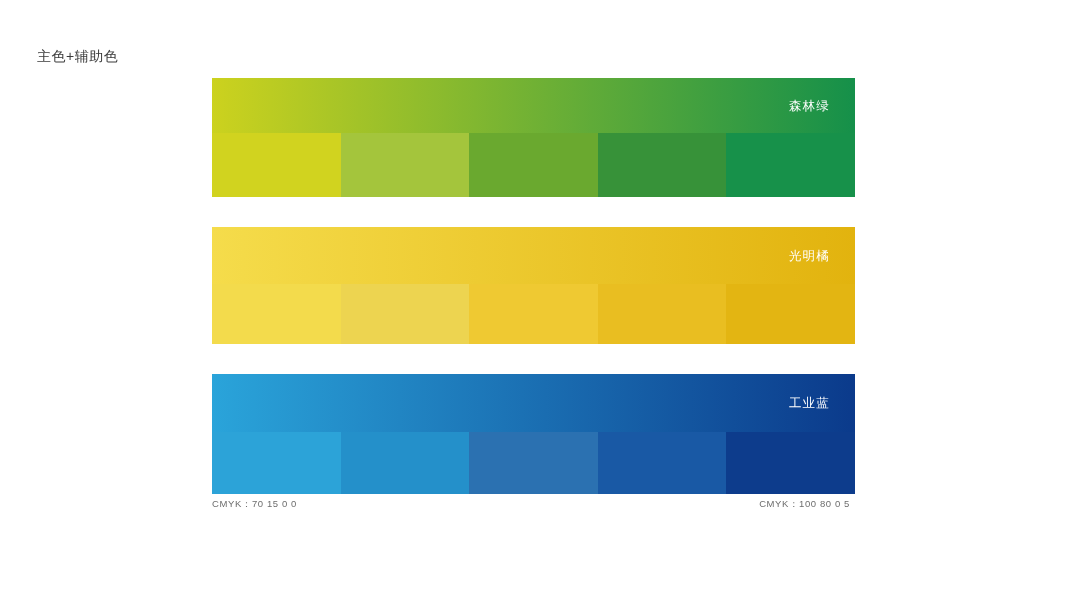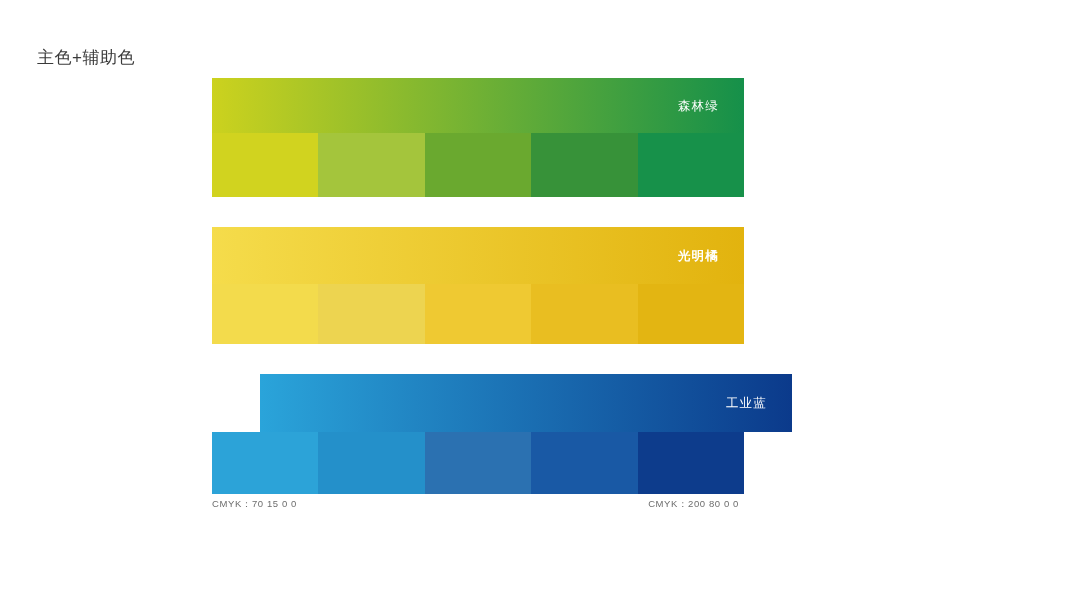--- a/index.html
+++ b/index.html
@@ -19,37 +19,37 @@
     position: relative;
     width: 1067px;
     height: 600px;
     background: #ffffff;
   }
 
   .page-title {
     position: absolute;
     left: 37px;
     top: 48px;
-    font-size: 17px;
+    font-size: 14px;
     color: #3a3a3a;
     letter-spacing: 0.5px;
     line-height: 1.2;
     white-space: nowrap;
   }
 
   .palette-stack {
     position: absolute;
     left: 212px;
     top: 78px;
     width: 643px;
   }
 
   .palette-group {
     position: relative;
-    width: 532px;
+    width: 643px;
     margin-bottom: 30px;
   }
 
   .gradient-band {
     position: relative;
     width: 100%;
     height: 55px;
     box-sizing: border-box;
   }
 
@@ -116,43 +116,43 @@
       <div class="swatch-row">
         <div class="swatch" style="background: rgb(209, 211, 31);"></div>
         <div class="swatch" style="background: rgb(164, 197, 60);"></div>
         <div class="swatch" style="background: rgb(106, 169, 47);"></div>
         <div class="swatch" style="background: rgb(55, 146, 57);"></div>
         <div class="swatch" style="background: rgb(23, 145, 74);"></div>
       </div>
     </div>
 
     <div class="palette-group group-yellow">
-      <div class="gradient-band" style="background: linear-gradient(to right, rgb(245, 220, 75) 0%, rgb(226, 179, 14) 100%); font-weight: bold;">
+      <div class="gradient-band" style="background: linear-gradient(to right, rgb(245, 220, 75) 0%, rgb(226, 179, 14) 100%);">
         <div class="band-label">光明橘</div>
       </div>
       <div class="swatch-row">
         <div class="swatch" style="background: rgb(243, 219, 76);"></div>
         <div class="swatch" style="background: rgb(237, 212, 80);"></div>
         <div class="swatch" style="background: rgb(239, 201, 50);"></div>
         <div class="swatch" style="background: rgb(233, 190, 33);"></div>
         <div class="swatch" style="background: rgb(227, 181, 18);"></div>
       </div>
     </div>
 
     <div class="palette-group group-blue">
-      <div class="gradient-band" style="background: linear-gradient(to right, rgb(42, 164, 218) 0%, rgb(11, 58, 139) 100%); margin-left: 48px;">
+      <div class="gradient-band" style="background: linear-gradient(to right, rgb(42, 164, 218) 0%, rgb(11, 58, 139) 100%);">
         <div class="band-label">工业蓝</div>
       </div>
       <div class="swatch-row">
         <div class="swatch" style="background: rgb(44, 163, 216);"></div>
         <div class="swatch" style="background: rgb(36, 144, 202);"></div>
         <div class="swatch" style="background: rgb(43, 113, 177);"></div>
         <div class="swatch" style="background: rgb(25, 89, 165);"></div>
         <div class="swatch" style="background: rgb(13, 60, 140);"></div>
       </div>
       <div class="cmyk-row">
         <div class="cmyk-label cmyk-left">CMYK：70  15  0  0</div>
-        <div class="cmyk-label cmyk-right">CMYK：200  80  0  0</div>
+        <div class="cmyk-label cmyk-right">CMYK：100  80  0  5</div>
       </div>
     </div>
 
   </div>
 </div>
 
 </body></html>

